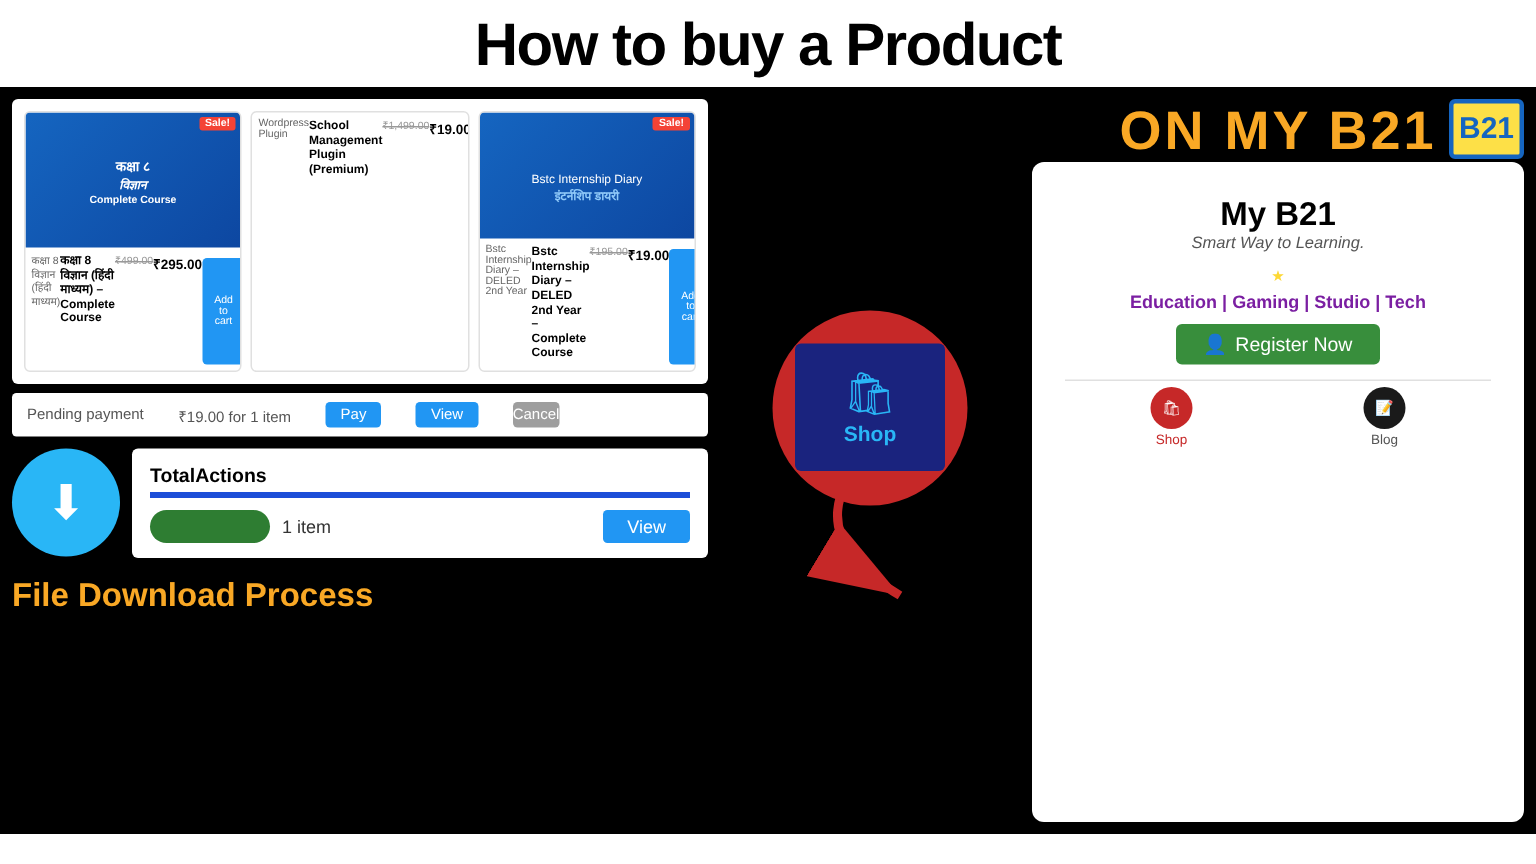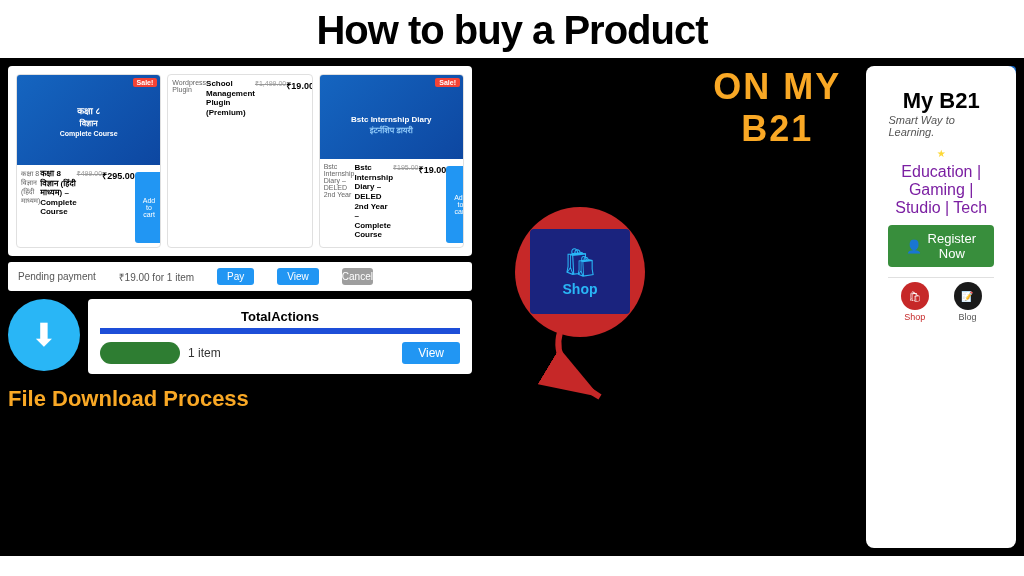--- a/index.html
+++ b/index.html
@@ -247,23 +247,23 @@
     .order-table {
       background: #fff;
       border-radius: 4px;
       padding: 10px 12px;
       flex: 1;
       min-width: 180px;
     }
 
     .order-table-header {
       display: flex;
-      justify-content: center;
+      justify-content: flex-start;
       margin-bottom: 8px;
-      border-bottom: 6px solid #1d4ed8;
+      border-bottom: 4px solid #1d4ed8;
       padding-bottom: 4px;
     }
 
     .order-table-header span {
       font-size: 13px;
       font-weight: bold;
       color: #000;
     }
 
     .order-table-row {
@@ -350,39 +350,39 @@
       font-weight: bold;
       margin-top: 2px;
     }
 
     
     .right-panel {
       flex: 1;
       height: 100%;
       background: #000;
       display: flex;
-      flex-direction: row;
+      flex-direction: column;
       padding: 8px;
       gap: 0;
       position: relative;
     }
 
     .on-my-b21-text {
       color: #f9a825;
       font-size: 36px;
       font-weight: 900;
       text-align: center;
       letter-spacing: 2px;
     }
 
     .b21-logo-box {
       position: absolute;
       top: 8px;
       right: 8px;
-      background: #86efac;
+      background: #fde047;
       border: 3px solid #1565c0;
       width: 50px;
       height: 40px;
       display: flex;
       align-items: center;
       justify-content: center;
       border-radius: 4px;
     }
 
     .b21-logo-text {
@@ -412,22 +412,22 @@
 
     .smart-way-text {
       font-size: 11px;
       color: #555;
       font-style: italic;
       margin-bottom: 6px;
     }
 
     .education-bar {
       color: #7b1fa2;
-      font-size: 16px;
-      font-weight: normal;
+      font-size: 12px;
+      font-weight: bold;
       text-align: center;
       margin-bottom: 8px;
     }
 
     .register-btn {
       background: #388e3c;
       color: #fff;
       border: none;
       padding: 6px 18px;
       border-radius: 4px;
@@ -496,21 +496,21 @@
 
   <div class="left-panel">
 
     <div class="products-screenshot">
 
       <div class="product-card">
         <div class="product-image product-image-1">
           <span class="sale-badge">Sale!</span>
           <div class="product-image-text">
             <div style="font-size:9px;font-weight:900;">कक्षा ८</div>
-            <div style="font-size:8px;">विज्ञान</div>
+            <div style="font-size:8px;font-style:italic;">विज्ञान</div>
             <div style="font-size:7px;margin-top:2px;">Complete Course</div>
           </div>
         </div>
         <div class="product-info">
           <div class="product-type">कक्षा 8 विज्ञान (हिंदी माध्यम)</div>
           <div class="product-name">कक्षा 8 विज्ञान (हिंदी माध्यम) – Complete Course</div>
           <div class="product-price-old">₹499.00</div>
           <div class="product-price-new">₹295.00</div>
           <button class="add-to-cart-btn">Add to cart</button>
         </div>
@@ -523,21 +523,21 @@
           <div class="product-price-old">₹1,499.00</div>
           <div class="product-price-new">₹19.00</div>
           <button class="add-to-cart-btn">Add to cart</button>
         </div>
       </div>
 
       <div class="product-card">
         <div class="product-image product-image-3">
           <span class="sale-badge">Sale!</span>
           <div class="product-image-text">
-            <div style="font-size:8px;font-weight:700;color:#fff;margin-top:16px;">Bstc Internship Diary</div>
+            <div style="font-size:8px;font-weight:400;color:#fff;margin-top:16px;">Bstc Internship Diary</div>
             <div style="font-size:8px;color:#90caf9;">इंटर्नशिप डायरी</div>
           </div>
         </div>
         <div class="product-info">
           <div class="product-type">Bstc Internship Diary – DELED 2nd Year</div>
           <div class="product-name">Bstc Internship Diary – DELED 2nd Year – Complete Course</div>
           <div class="product-price-old">₹195.00</div>
           <div class="product-price-new">₹19.00</div>
           <button class="add-to-cart-btn">Add to cart</button>
         </div>

